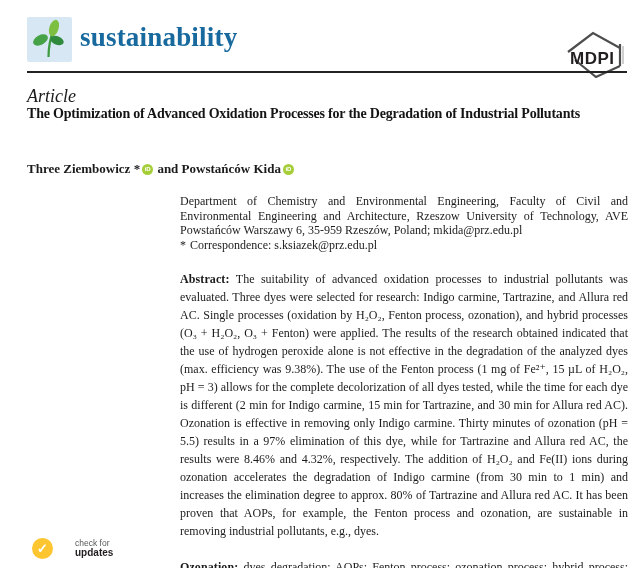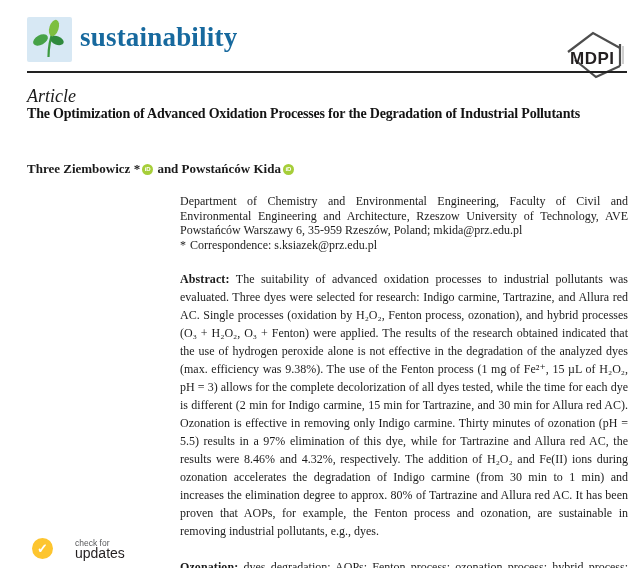--- a/index.html
+++ b/index.html
@@ -47,21 +47,21 @@
     display:flex; align-items:center; gap:6px;
     font-family:"Liberation Sans",sans-serif; cursor:pointer;
   }
   .badge-circle {
     width:21px; height:21px; border-radius:50%;
     background:#fdc52f; color:#ffffff;
     font-size:13px; font-weight:bold; line-height:21px; text-align:center;
   }
   .badge-text { display:flex; flex-direction:column; justify-content:center;margin-left:16px; }
   .badge-l1 { font-size:8.5px; color:#58595b; line-height:9.5px; }
-  .badge-l2 { font-size:14px; font-weight:normal; color:#231f20; line-height:10.5px; }
+  .badge-l2 { font-size:10px; font-weight:bold; color:#231f20; line-height:10.5px; }
 </style>
 </head>
 <body>
 
 <div>
 
   <div class="logo-box">
     <svg width="45" height="45" viewBox="0 0 45 45">
       <rect x="0" y="0" width="45" height="45" rx="2" fill="#d7e8f4"></rect>
       <path d="M21.5,40 C21.5,30 23,22 26.5,13" stroke="#3c9a3f" stroke-width="2.2" fill="none"></path>

